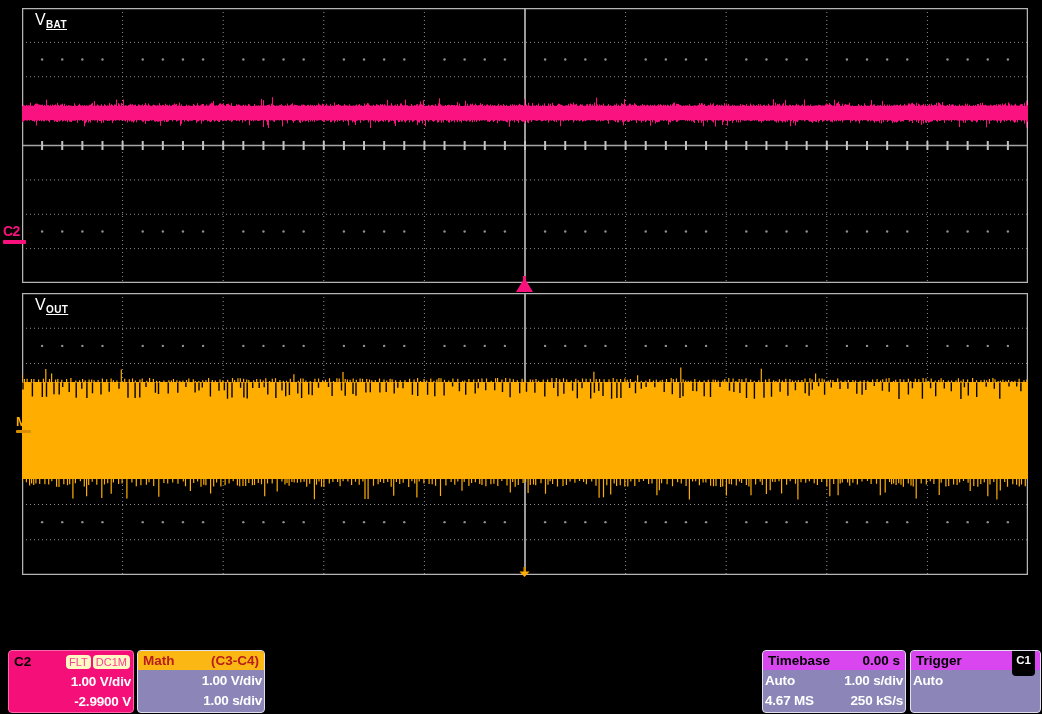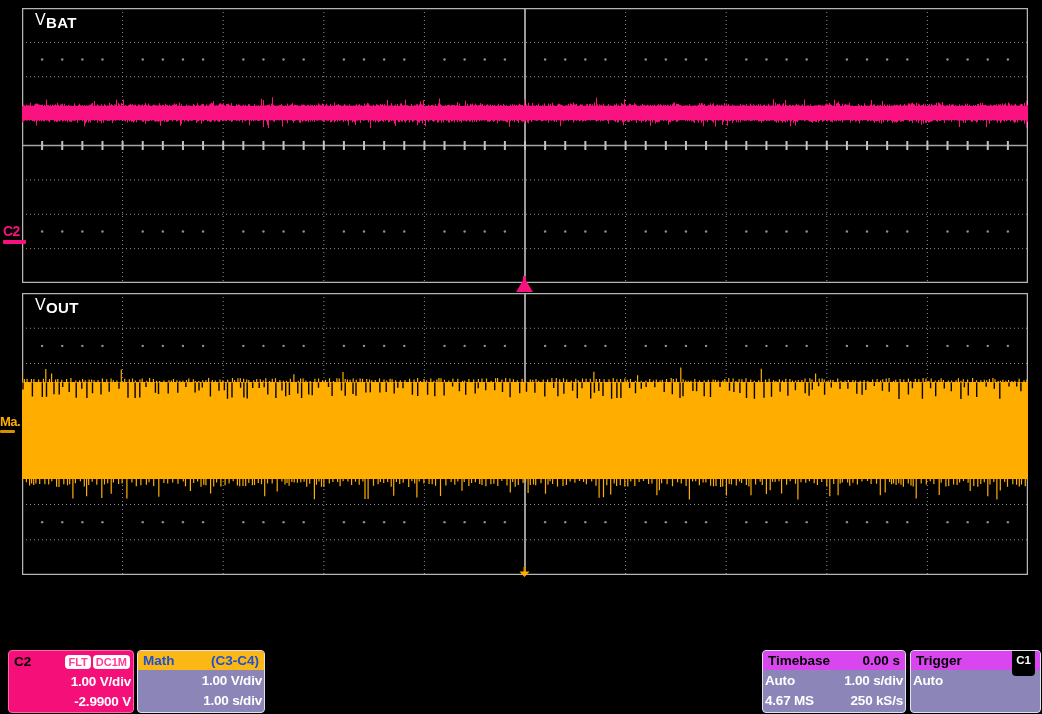--- a/index.html
+++ b/index.html
@@ -5,47 +5,47 @@
   html,body{margin:0;padding:0;background:#000;}
   body{width:1042px;height:714px;overflow:hidden;position:relative;
        font-family:"Liberation Sans",sans-serif;-webkit-font-smoothing:antialiased;}
   .screen{position:absolute;inset:0;background:#000;}
 
   .grid{position:absolute;left:22px;width:1006px;}
   .grid svg{position:absolute;left:0;top:0;}
 
   .panel-label{position:absolute;left:13px;top:3px;color:#fff;font-size:16px;font-weight:500;
                letter-spacing:.3px;z-index:5;}
-  .panel-label .sub{font-size:15px;font-weight:700;vertical-align:-3px;letter-spacing:.4px;}
+  .panel-label .sub{font-size:10px;font-weight:700;vertical-align:-3px;letter-spacing:.4px;text-decoration:underline;}
 
   .ch-indicator{position:absolute;font-weight:700;z-index:6;line-height:1;}
   .ch-indicator .bar{display:block;margin-top:2px;border-radius:1px;}
   #c2-ind{left:3px;top:224px;color:#F8117D;font-size:14px;letter-spacing:-.5px;}
   #c2-ind .bar{width:23px;height:4px;background:#F8117D;}
-  #ma-ind{left:0px;top:415px;color:#FFAE00;font-size:13px;letter-spacing:-.5px;}
+  #ma-ind{left:16px;top:415px;color:#FFAE00;font-size:13px;letter-spacing:-.5px;}
   #ma-ind .bar{width:15px;height:3px;background:#D98F00;}
 
   .marker{position:absolute;z-index:7;}
 
   
   .desc{position:absolute;top:650px;height:61px;border-radius:4px;overflow:hidden;
         font-weight:700;z-index:8;}
   .desc .hdr{display:flex;justify-content:space-between;align-items:center;
              padding:0 5px;height:19px;font-size:13.5px;}
   .desc .row{display:flex;justify-content:space-between;align-items:center;
              padding:0 2px;height:20px;font-size:13.5px;color:#fff;letter-spacing:-.2px;}
   .desc .row.right{justify-content:flex-end;}
   .purple{background:#8C85B8;border:1px solid #E2E0EE;}
   #c2-box{left:8px;width:124px;background:#F50F78;border:1px solid #F968AC;}
   #c2-box .hdr{color:#000;padding:1px 3px 0 5px;}
   .badges{display:flex;gap:2px;}
-  .badge{background:#ffffff;color:#FF3D95;border-radius:4px;font-size:11px;font-weight:700;
+  .badge{background:#fef9c3;color:#FF3D95;border-radius:4px;font-size:11px;font-weight:400;
          padding:1px 3px;line-height:12px;}
   #math-box{left:137px;width:126px;}
-  #math-box .hdr{background:#FBB814;color:#1d4ed8;}
+  #math-box .hdr{background:#FBB814;color:#b91c1c;}
   #tb-box{left:762px;width:142px;}
   #tb-box .hdr,#trig-box .hdr{background:#d946ef;color:#000;border-radius:3px 3px 0 0;}
   #trig-box{left:910px;width:129px;}
   .src-badge{background:#000;color:#fff;border-radius:4px;font-size:11.5px;font-weight:700;
              padding:9px 4px;line-height:13px;}
 
   .watermark{position:absolute;left:10px;top:711px;color:#571126;font-size:13px;
              font-weight:700;letter-spacing:1px;z-index:3;}
 </style>
 </head>

